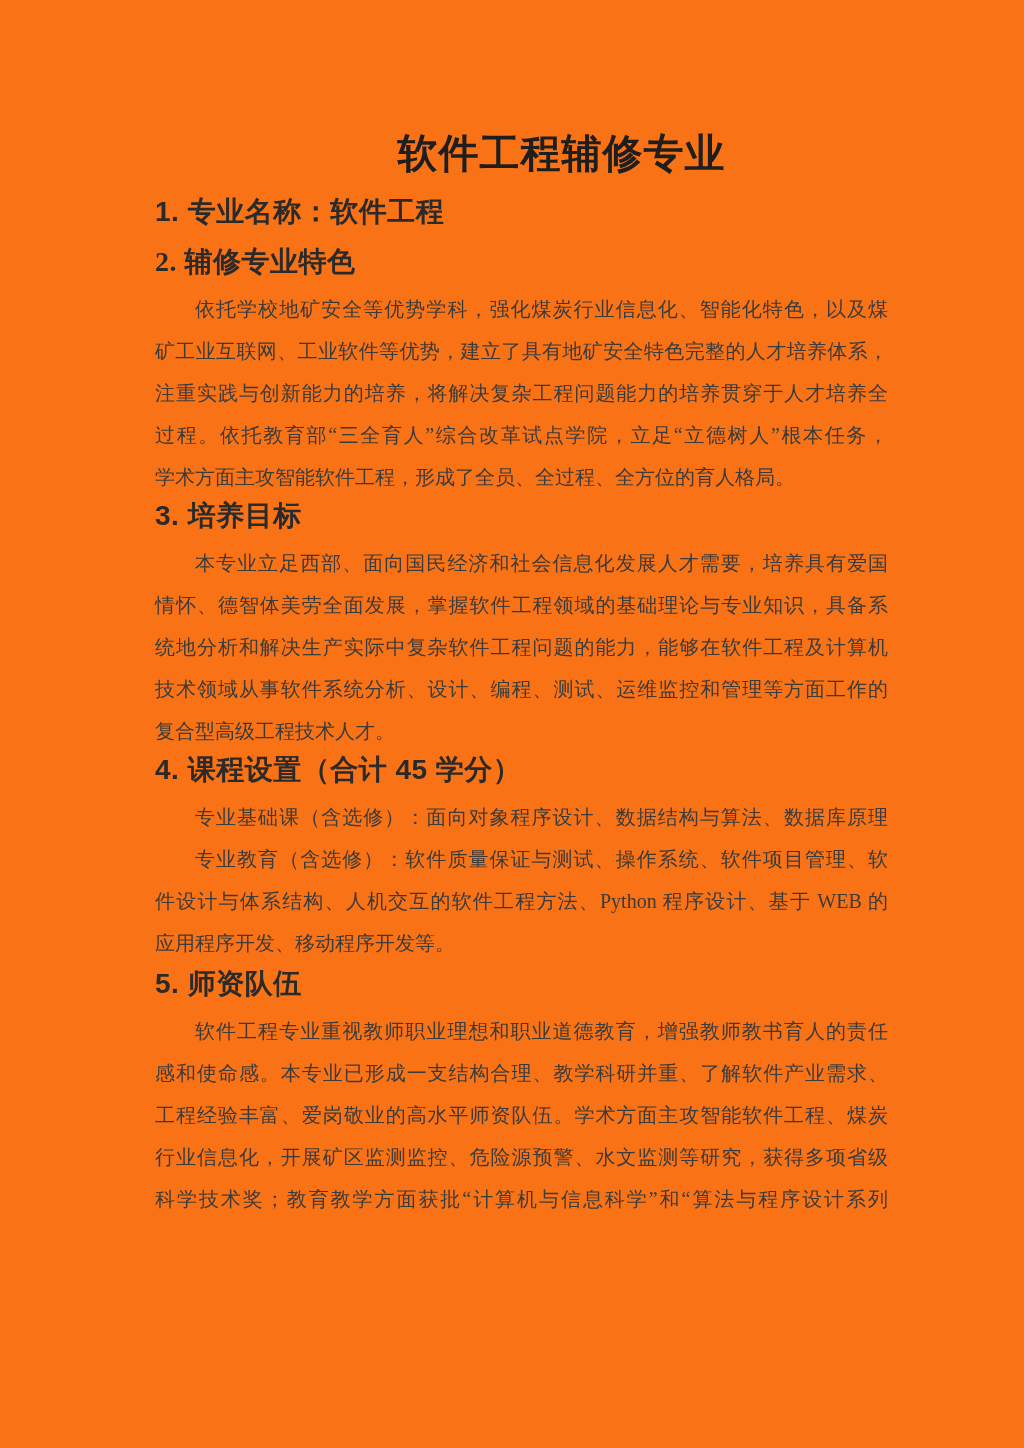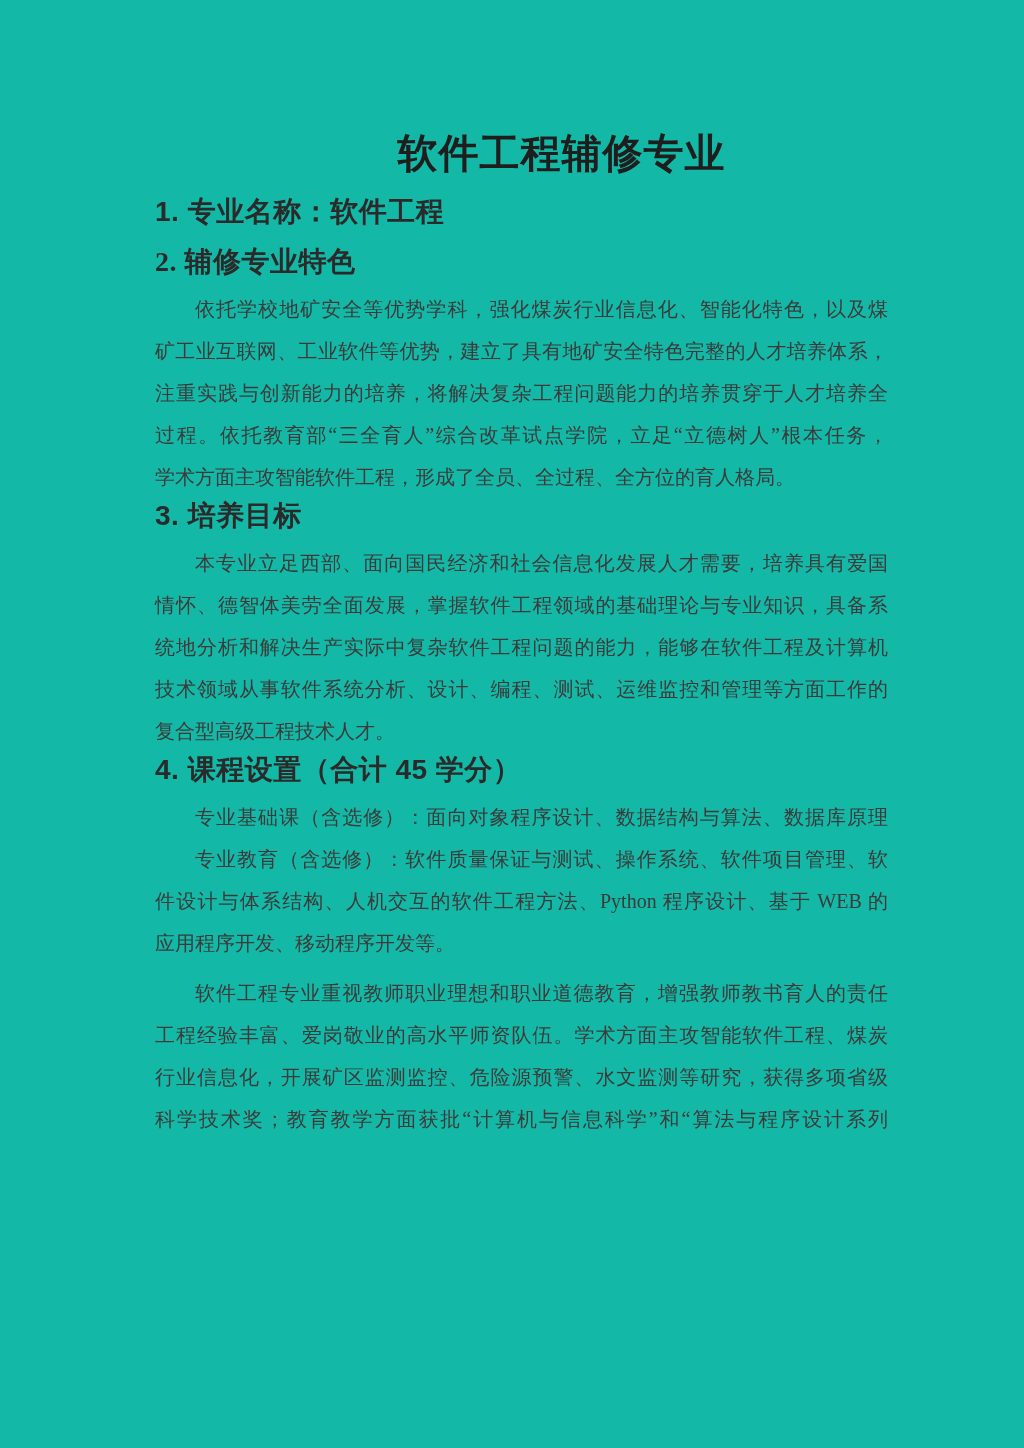--- a/index.html
+++ b/index.html
@@ -12,21 +12,21 @@
     height: 1448px;
     position: relative;
     overflow: hidden;
     font-family: "Liberation Serif", serif;
   }
   .page {
     box-sizing: border-box;
     width: 1024px;
     height: 1448px;
     padding: 128px 136px 0 155px;
-    background: #14b8a6;
+    background: #f97316;
   }
   .doc-title {
     margin: 0;
     font-family: "Liberation Sans", sans-serif;
     font-weight: 700;
     font-size: 40px;
     line-height: 50px;
     color: #1e1e1e;
     text-align: center;
     text-indent: 2em; 
@@ -93,21 +93,23 @@
     <span class="line indent fill">专业基础课（含选修）：面向对象程序设计、数据结构与算法、数据库原理</span>
   </div>
 
   <div class="para mt0">
     <span class="line indent fill">专业教育（含选修）：软件质量保证与测试、操作系统、软件项目管理、软</span>
     <span class="line fill">件设计与体系结构、人机交互的软件工程方法、Python 程序设计、基于 WEB 的</span>
     <span class="line">应用程序开发、移动程序开发等。</span>
   </div>
 
 
+  <h2 class="sec-heading mt2">5. 师资队伍</h2>
 
   <div class="para mt8">
     <span class="line indent fill">软件工程专业重视教师职业理想和职业道德教育，增强教师教书育人的责任</span>
+    <span class="line fill">感和使命感。本专业已形成一支结构合理、教学科研并重、了解软件产业需求、</span>
     <span class="line fill">工程经验丰富、爱岗敬业的高水平师资队伍。学术方面主攻智能软件工程、煤炭</span>
     <span class="line fill">行业信息化，开展矿区监测监控、危险源预警、水文监测等研究，获得多项省级</span>
     <span class="line fill">科学技术奖；教育教学方面获批“计算机与信息科学”和“算法与程序设计系列</span>
   </div>
 
 </div>
 
 </body></html>

